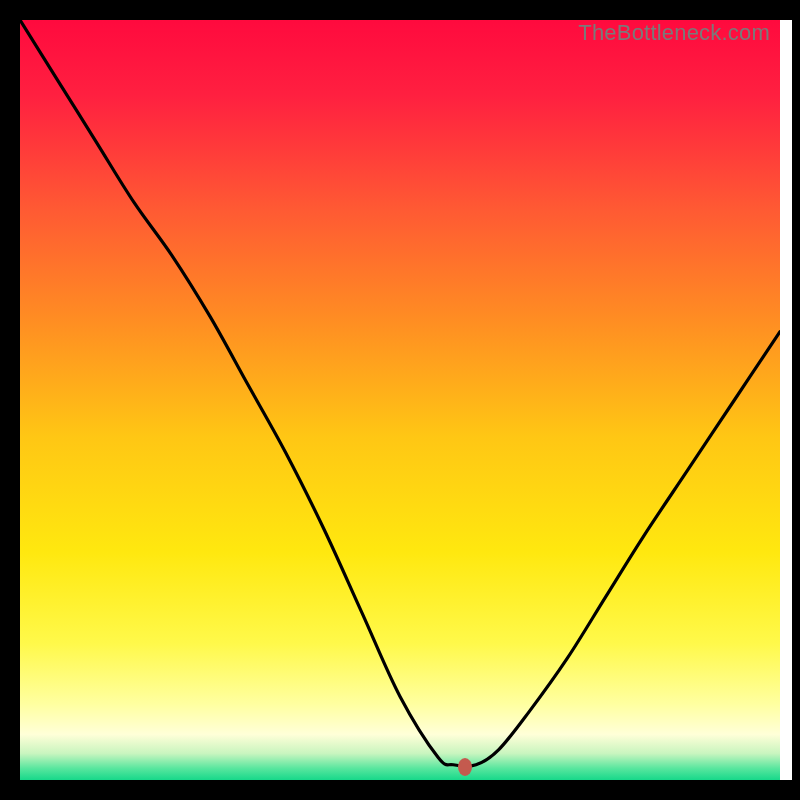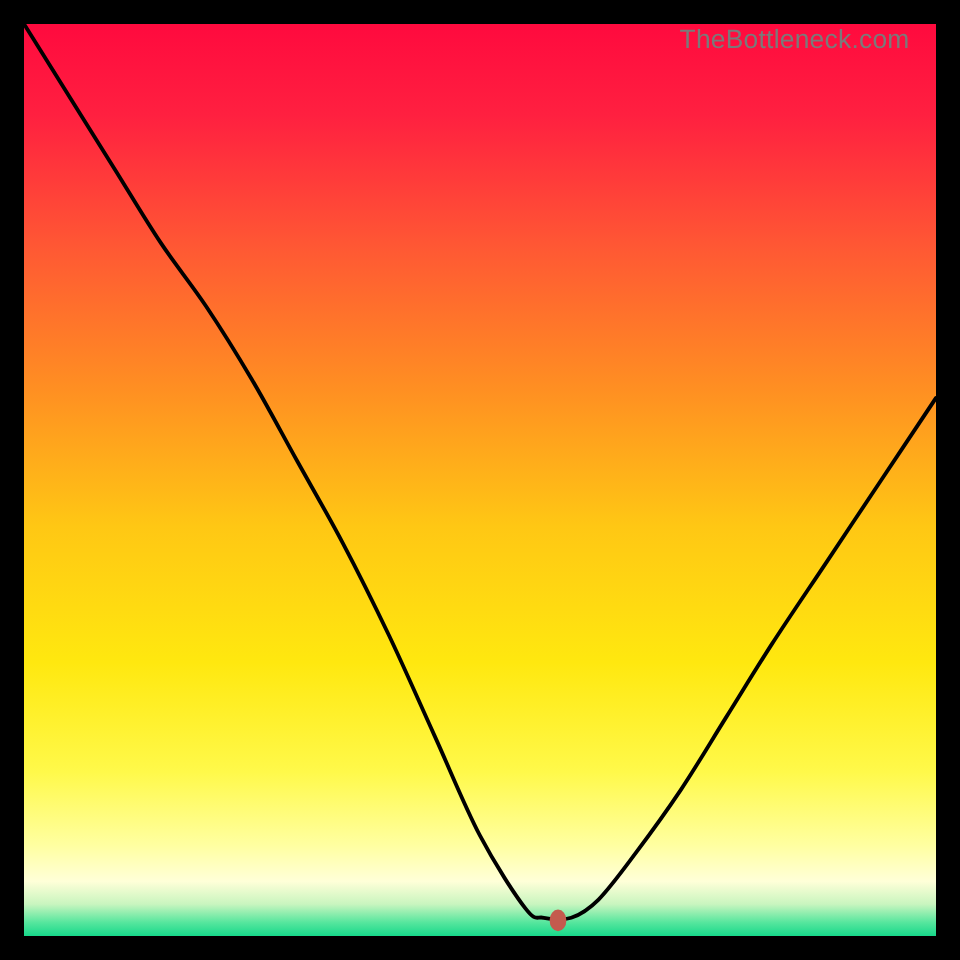--- a/index.html
+++ b/index.html
@@ -11,20 +11,21 @@
     overflow: hidden;
     font-family: Arial, Helvetica, sans-serif;
   }
   .frame {
     position: absolute;
     left: 20px;
     top: 20px;
     width: 760px;
     height: 760px;
     background: #ffffff;
+    padding-left: 12px;
   }
   .plot-bg {
     position: absolute;
     left: 0;
     top: 0;
     width: 760px;
     height: 760px;
   }
   .watermark {
     position: absolute;

